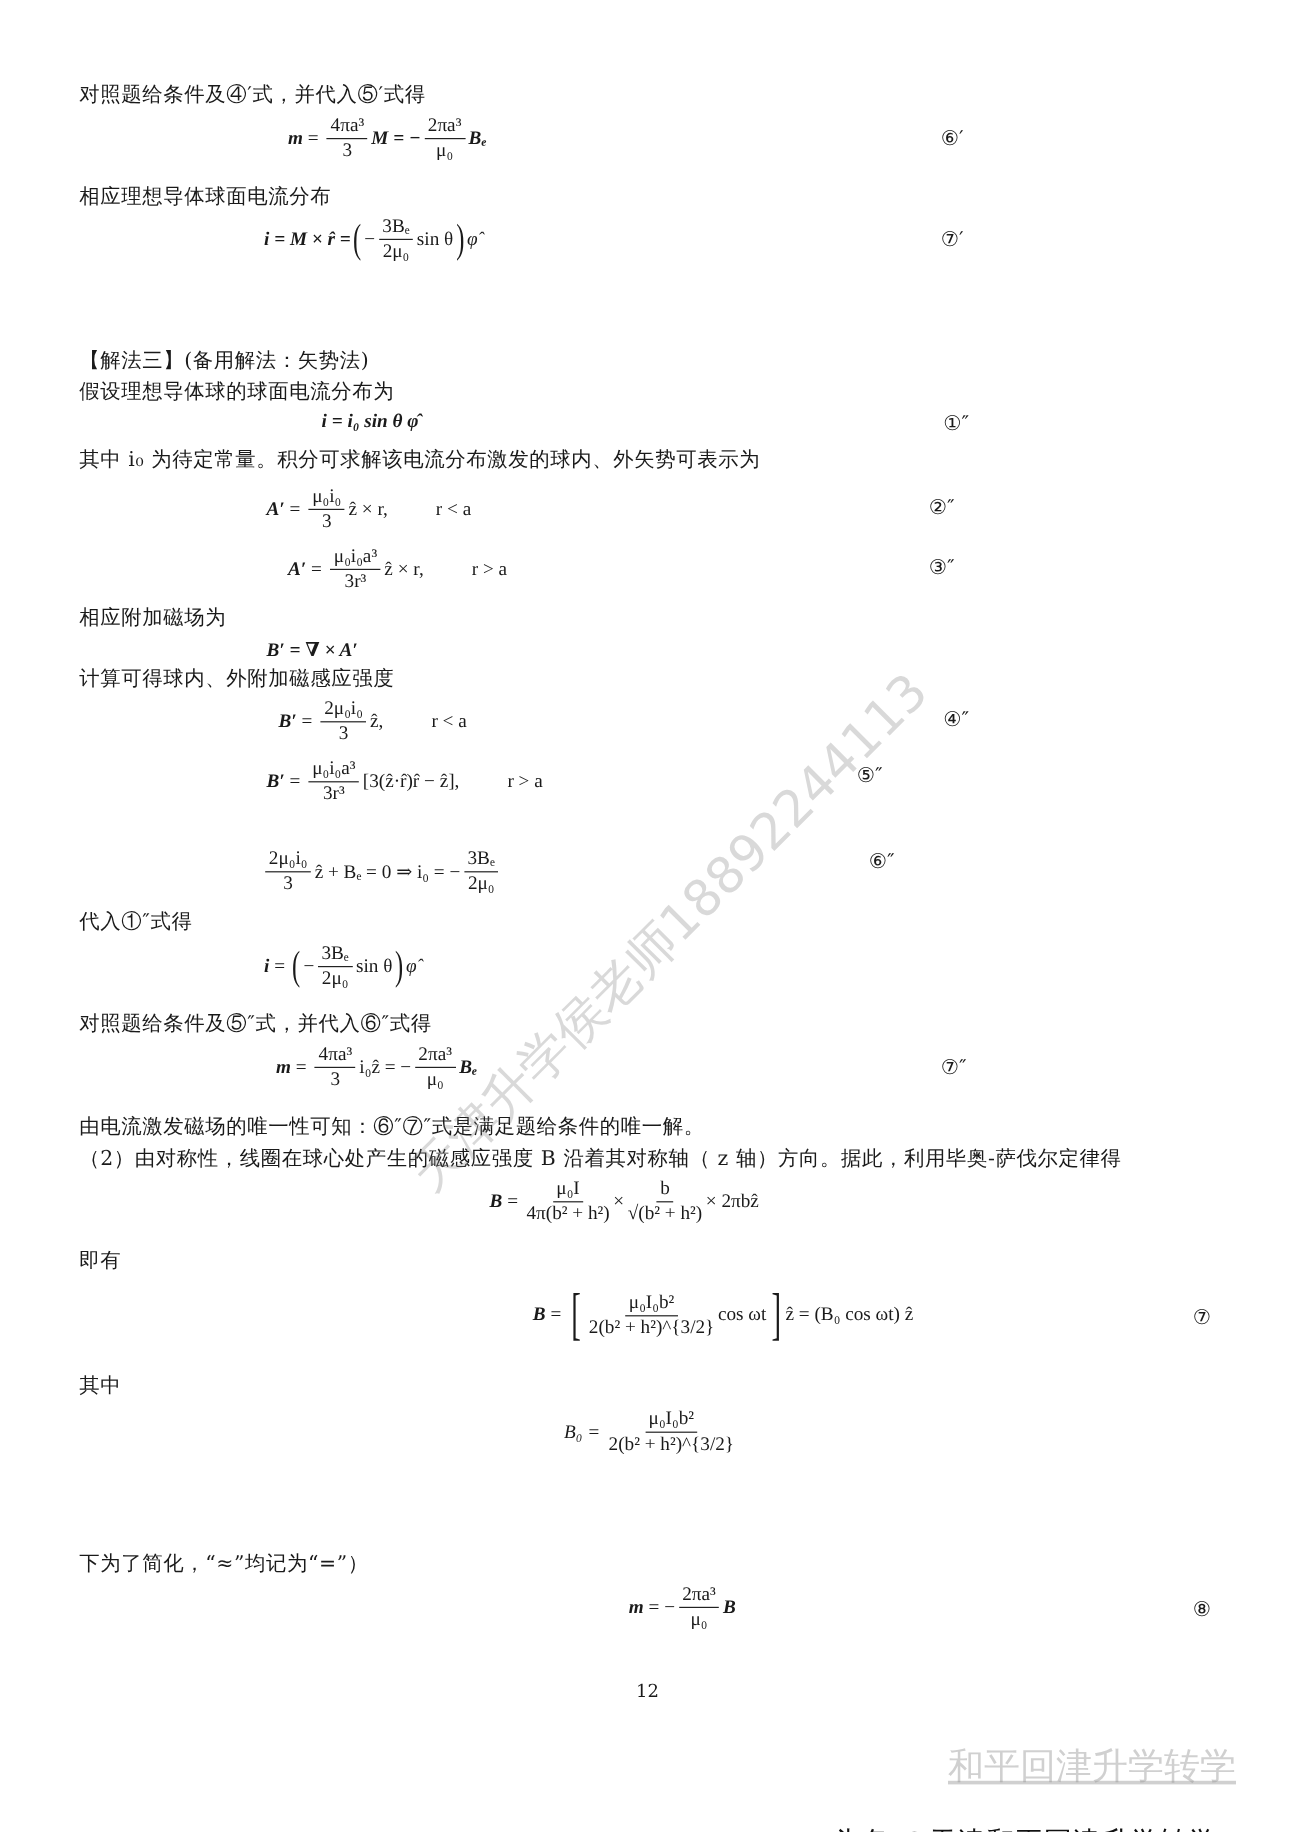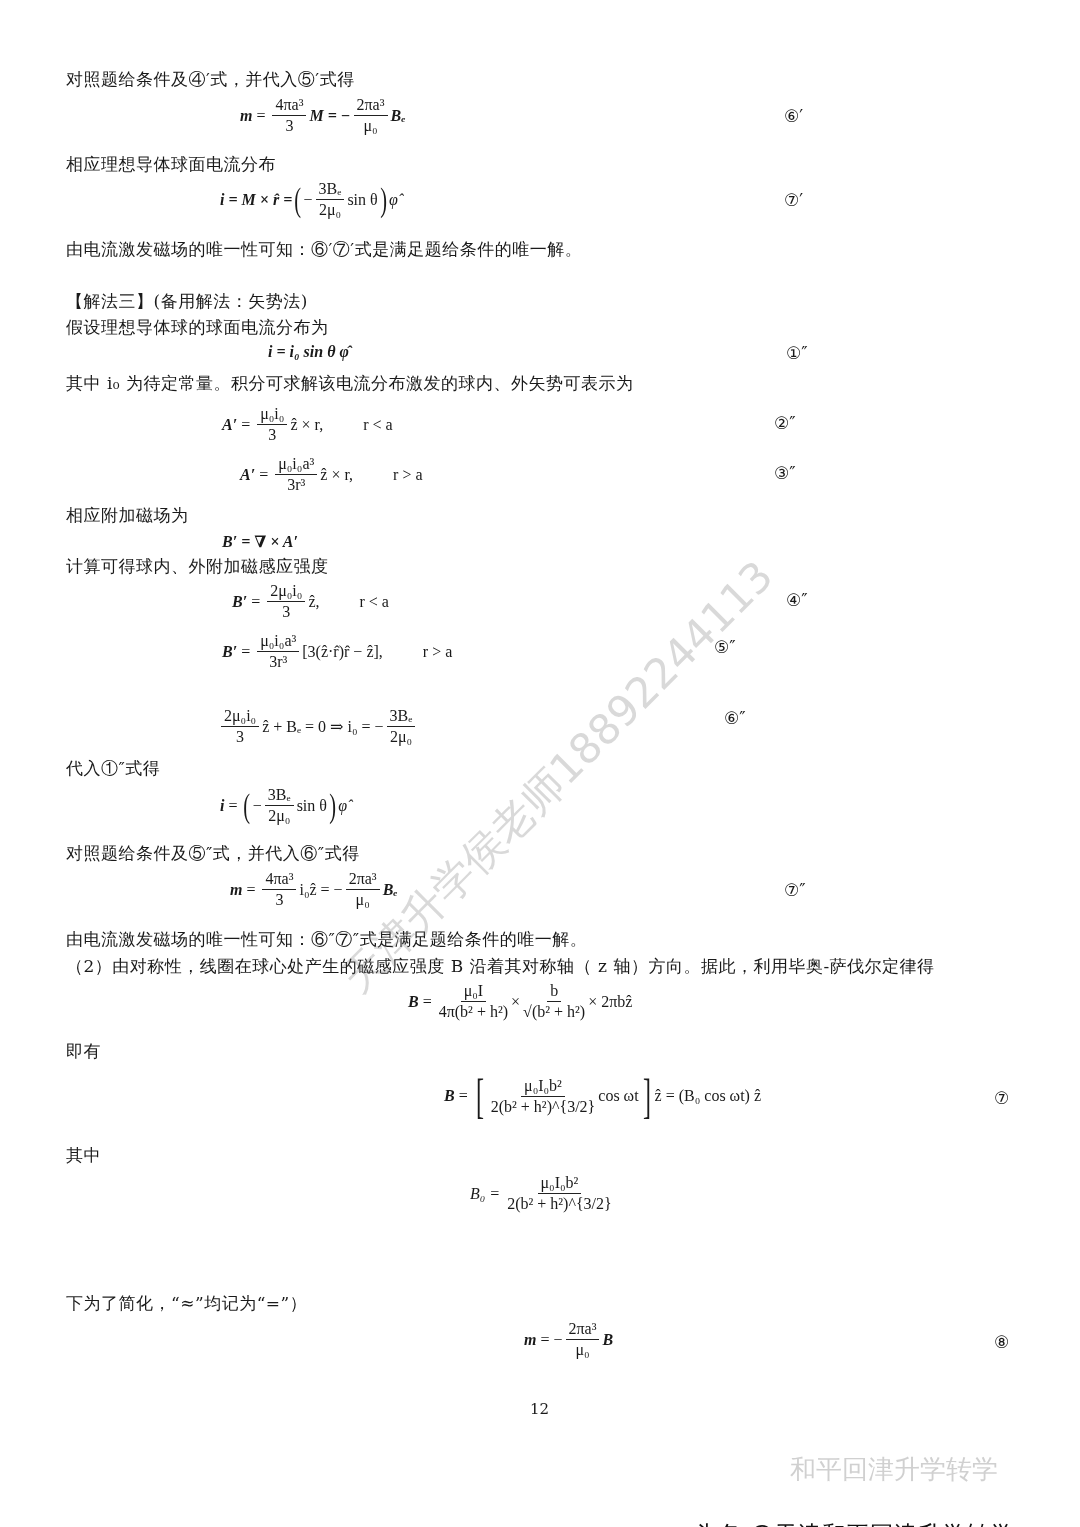--- a/index.html
+++ b/index.html
@@ -17,21 +17,21 @@
   .brack{font-size:48px;line-height:48px;font-weight:200;transform:scaleX(0.5);display:inline-block;}
   .tag{position:absolute;font-size:17px;font-family:"DejaVu Sans","Liberation Sans",sans-serif;}
   .pagenum{position:absolute;left:530px;top:1400px;font-size:15px;}
   .watermark{position:absolute;left:270px;top:560px;transform:rotate(-45deg);transform-origin:left top;
              font-family:"DejaVu Sans","Liberation Sans",sans-serif;font-size:42px;color:rgba(120,120,120,0.28);
              white-space:nowrap;pointer-events:none;}
   .wm-real{position:absolute;left:330px;top:965px;}
   .footer{position:absolute;left:694px;top:1474px;font-family:"DejaVu Sans","Liberation Sans",sans-serif;
           font-size:24px;color:#111;text-shadow:1px 1px 0 #fff,-1px -1px 0 #fff;letter-spacing:0px;margin-top:45px;}
   .footer-ghost{position:absolute;left:790px;top:1452px;font-family:"DejaVu Sans","Liberation Sans",sans-serif;
-          font-size:26px;color:rgba(150,150,150,0.45);}
+          font-size:30px;color:rgba(150,150,150,0.45);text-decoration:underline;}
 </style>
 </head>
 <body>
 
 <div class="page">
 
   <div class="line" style="top:68px">对照题给条件及④′式，并代入⑤′式得</div>
   <div class="eq" style="left:240px;top:96px">
     <b>m</b>&nbsp;=&nbsp;
     <span class="frac">
@@ -53,21 +53,20 @@
     <span class="paren">(</span>−
     <span class="frac">
         <span class="num">3Bₑ</span>
         <span class="den">2μ₀</span>
       </span>
     <span>sin θ</span>
     <span class="paren">)</span><i>φ̂</i>
   </div>
   <div class="tag" style="left:784px;top:190px">⑦′</div>
 
-  <div class="line" style="top:238px">由电流激发磁场的唯一性可知：⑥′⑦′式是满足题给条件的唯一解。</div>
 
   <div class="line" style="top:290px">【解法三】(备用解法：矢势法)</div>
   <div class="line" style="top:316px">假设理想导体球的球面电流分布为</div>
   <div class="eq" style="left:268px;top:343px">
     <b>i = i₀ sin θ φ̂</b>
   </div>
   <div class="tag" style="left:786px;top:343px">①″</div>
 
   <div class="line" style="top:372px">其中 i₀ 为待定常量。积分可求解该电流分布激发的球内、外矢势可表示为</div>
   <div class="eq" style="left:222px;top:405px">

